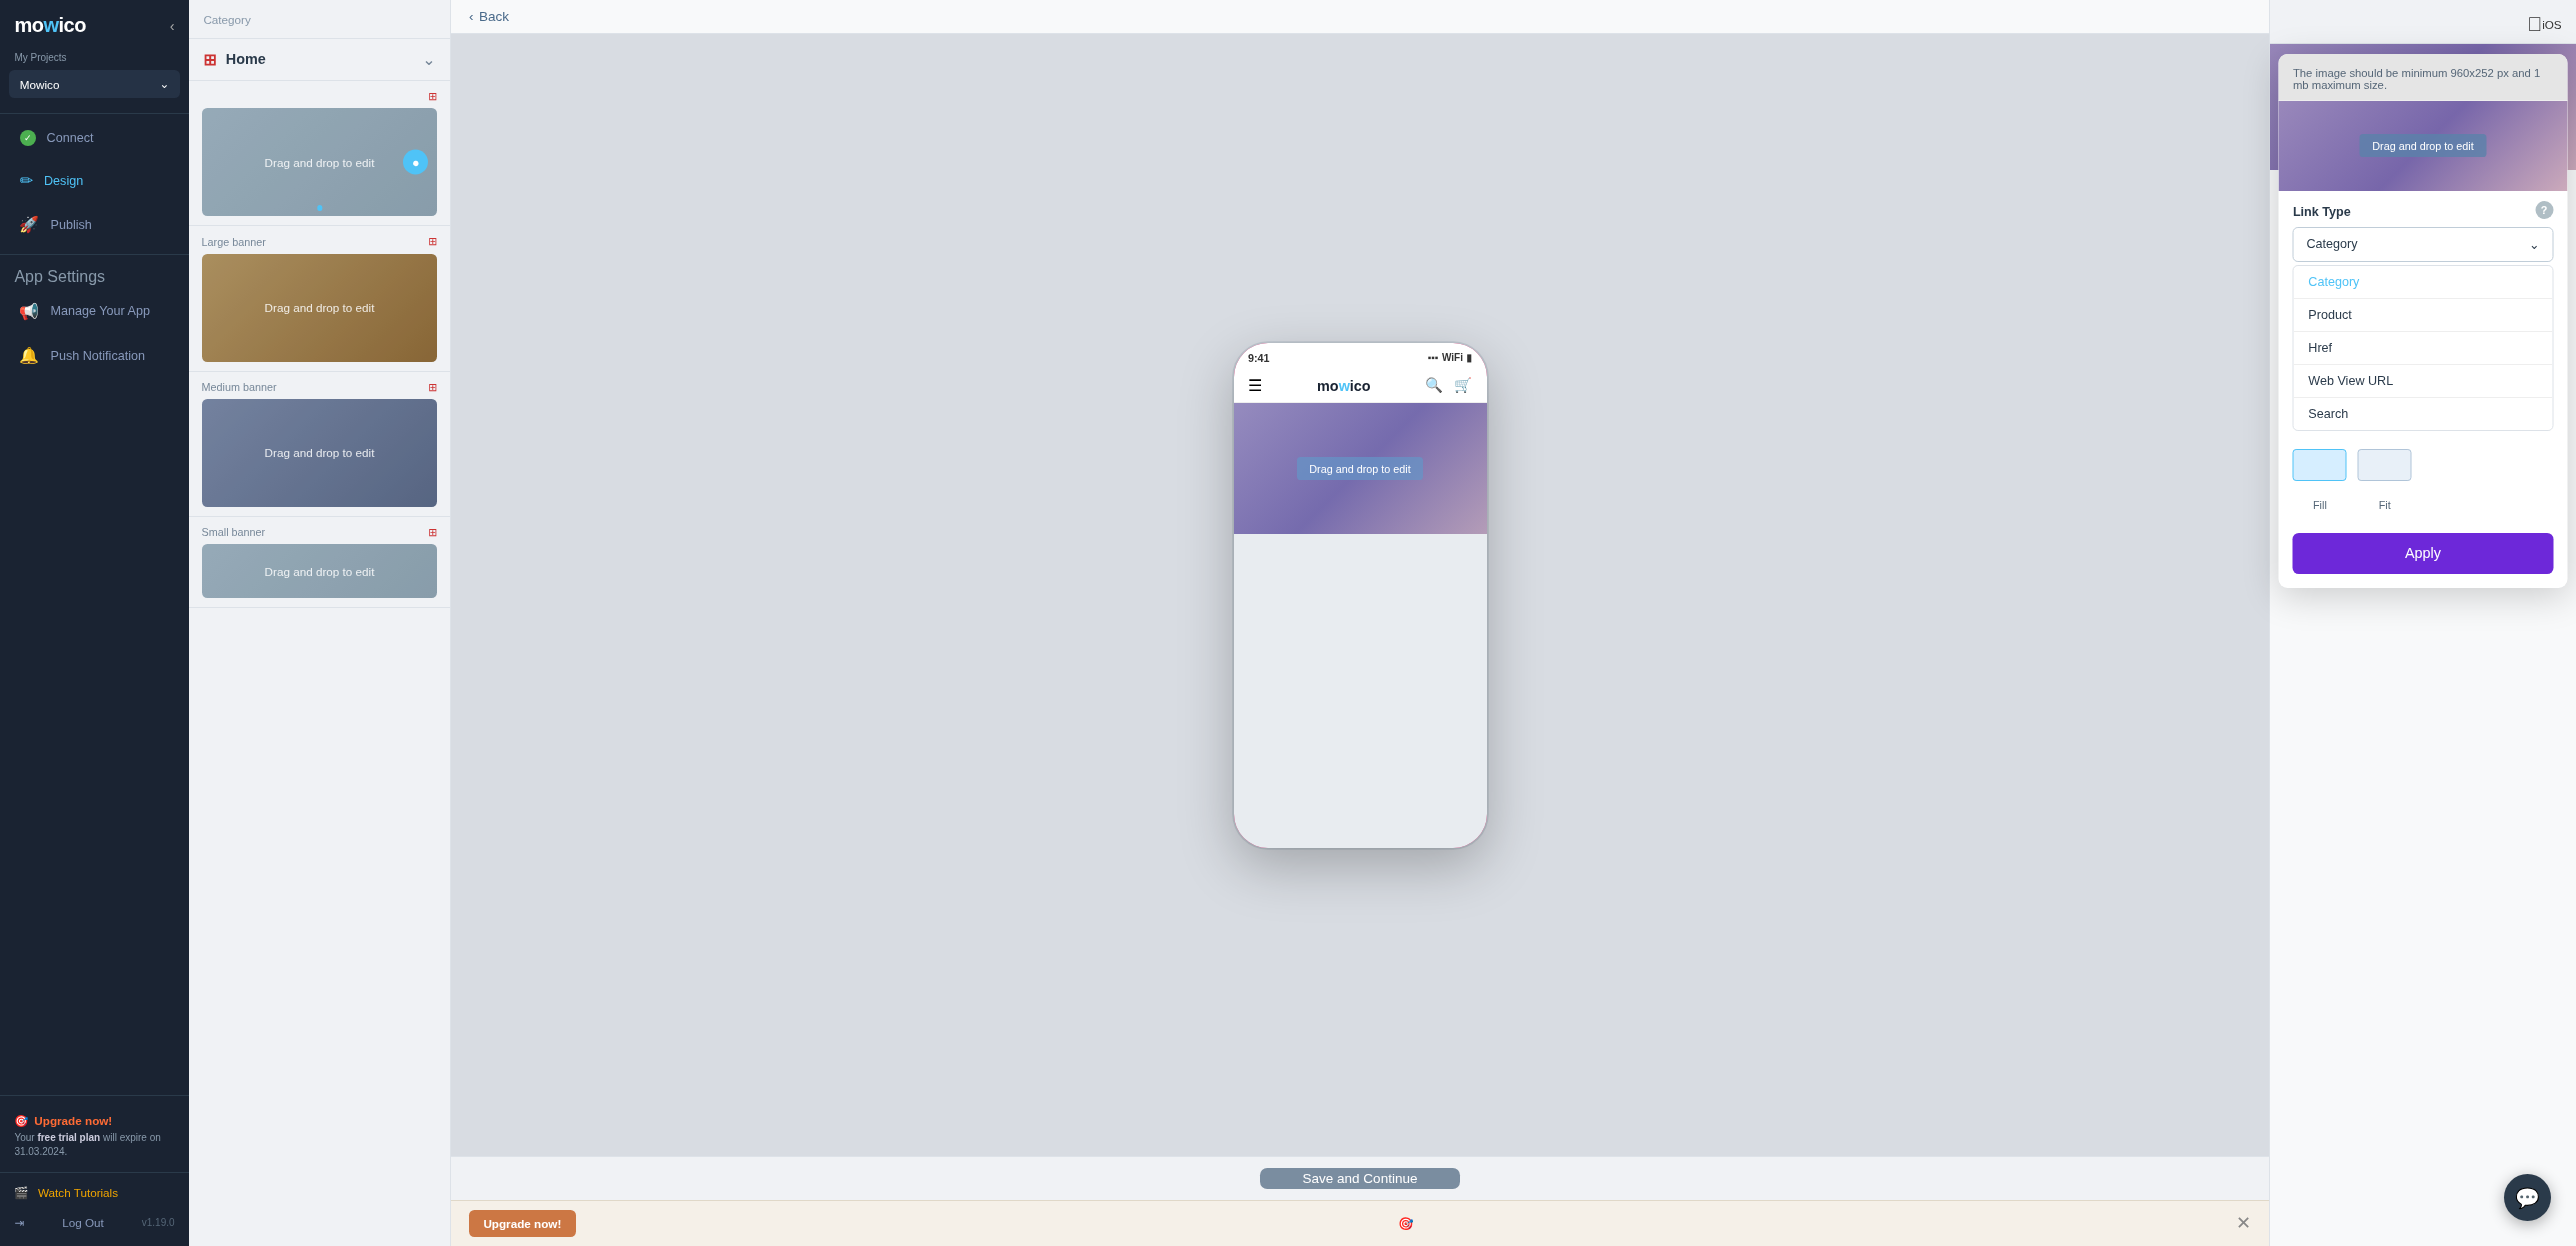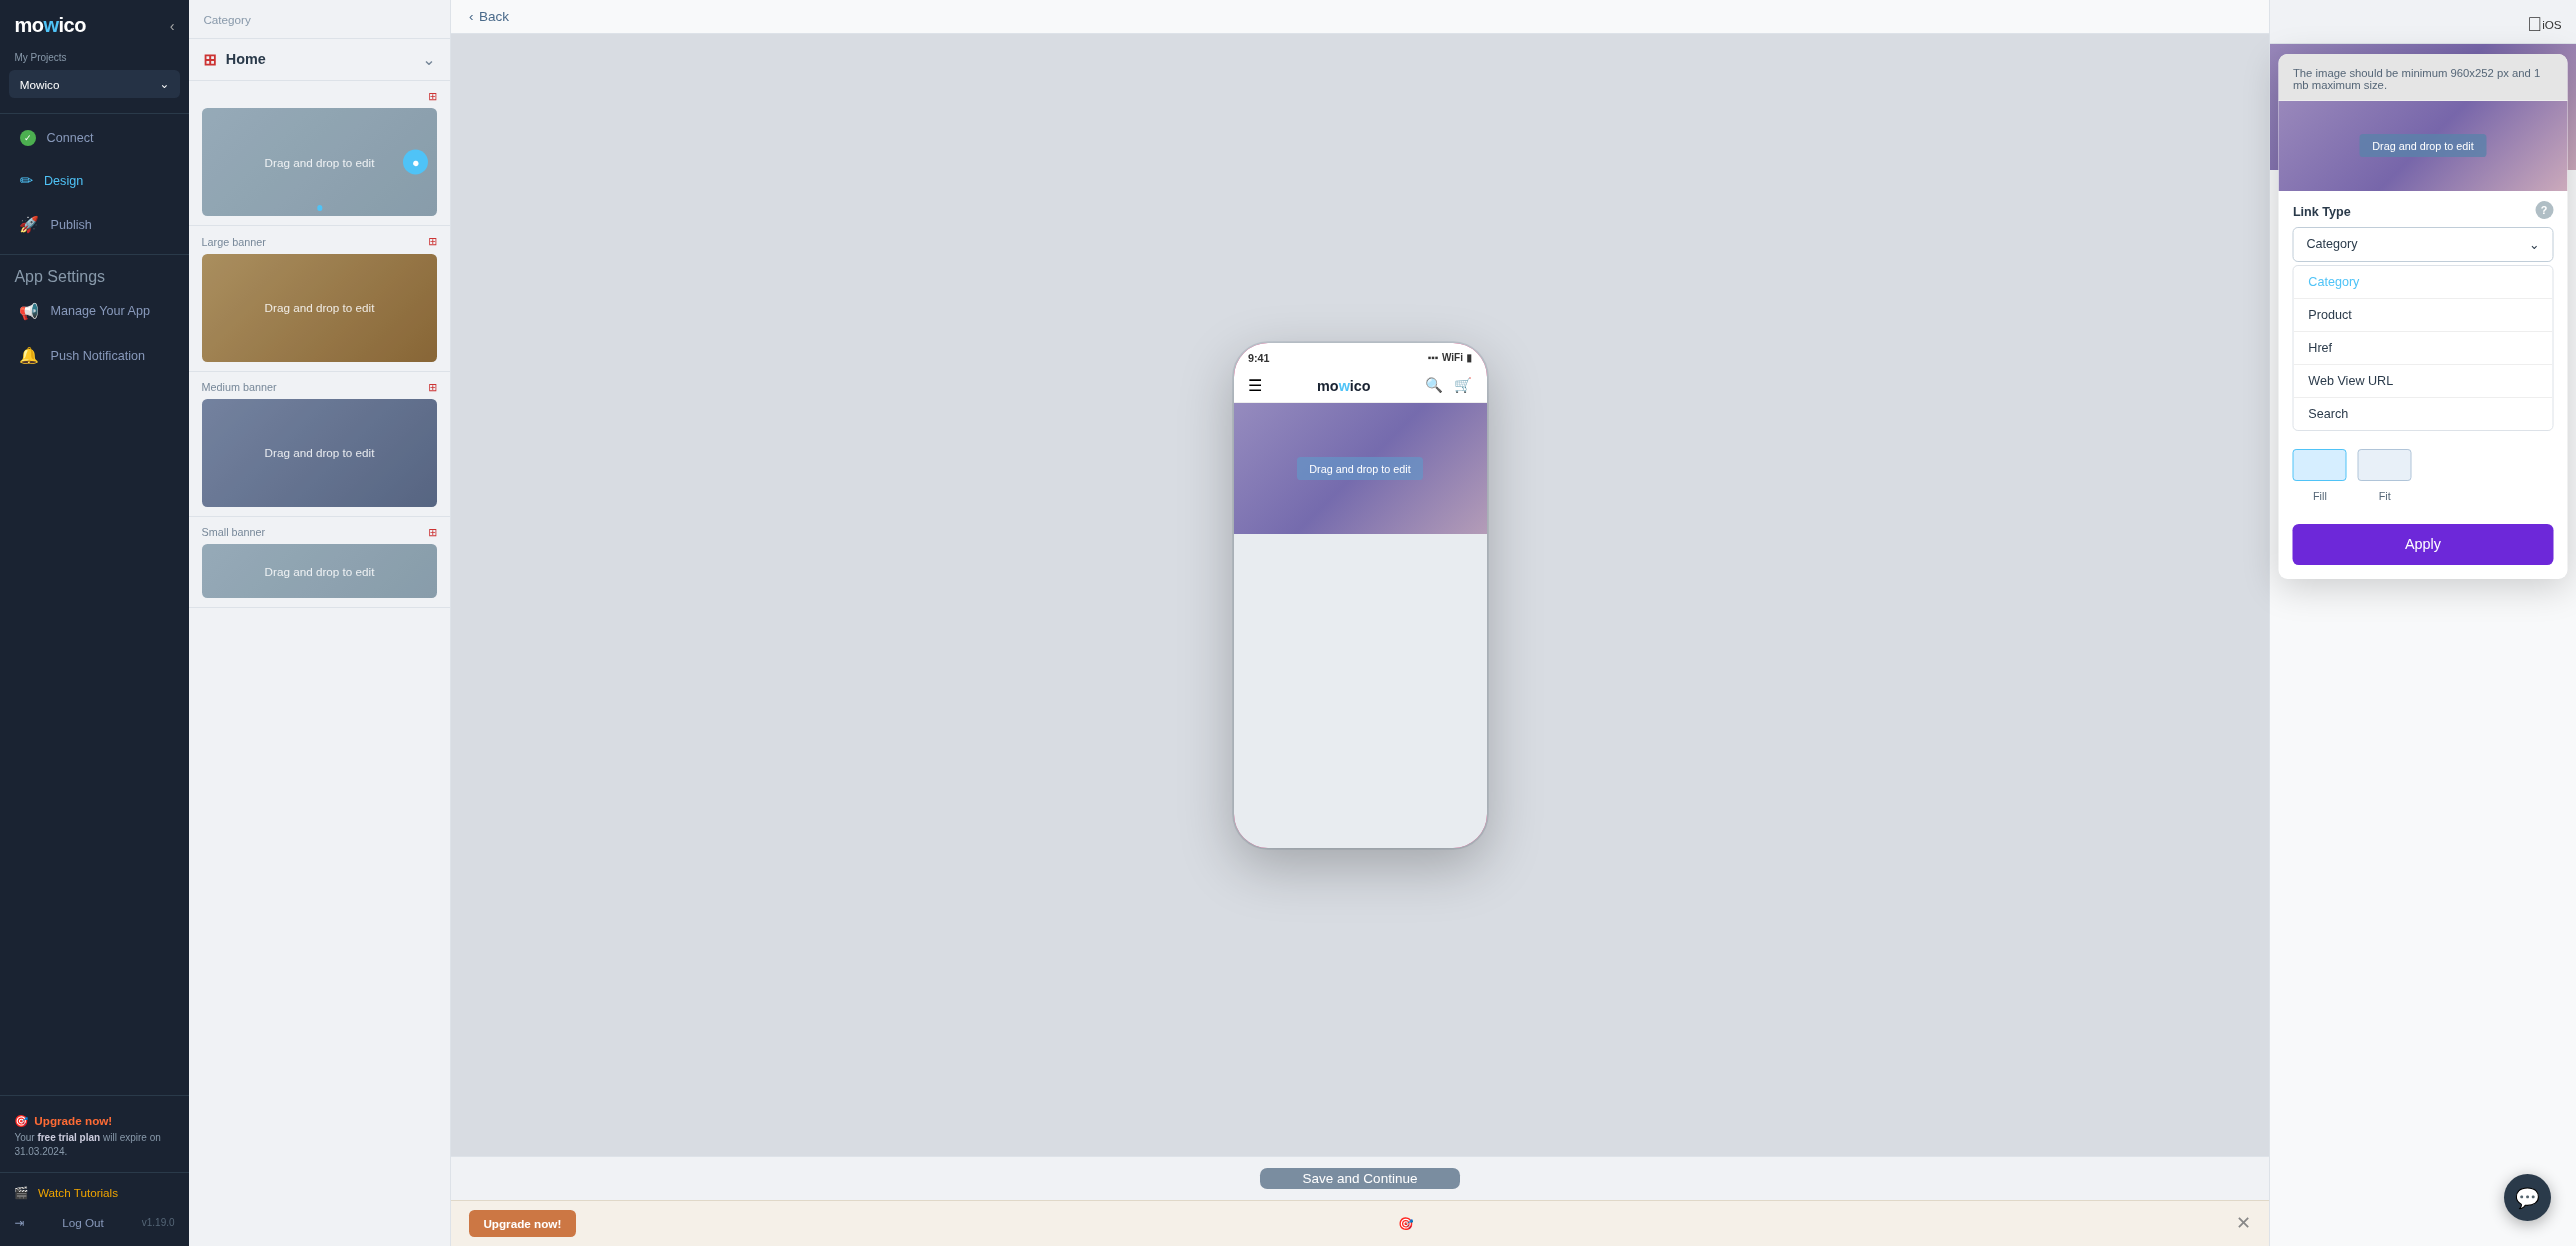--- a/index.html
+++ b/index.html
@@ -477,21 +477,21 @@
     .fit-fill-section {
       padding: 7.2px 14.4px 10.8px;
       display: flex;
       gap: 10.8px;
       align-items: center;
     }
     .fit-fill-option {
       display: flex;
       flex-direction: column;
       align-items: center;
-      gap: 9px;
+      gap: 18px;
       cursor: pointer;
     }
     .fit-fill-box {
       width: 54px;
       height: 32px;
       border-radius: 3.6px;
       border: 1.8px solid #4fc3f7;
       background: #d6eeff;
     }
     .fit-fill-box.inactive {

